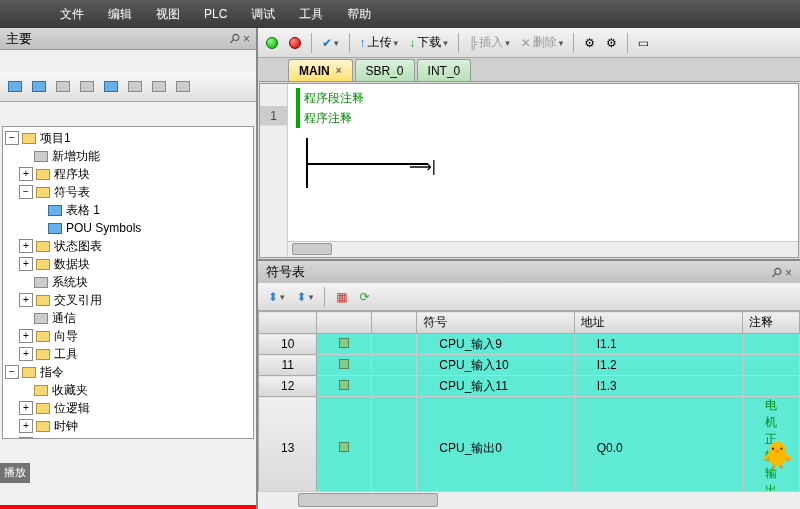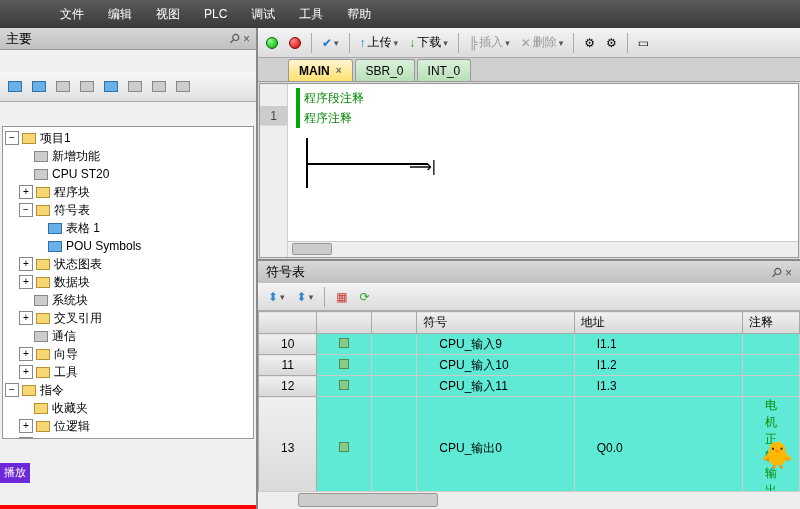--- a/index.html
+++ b/index.html
@@ -21,21 +21,21 @@
 .tree-row { display: flex; align-items: center; height: 18px; white-space: nowrap; cursor: default; }
 .tw { width: 14px; height: 14px; display: inline-flex; align-items: center; justify-content: center; border: 1px solid #888; background: #fff; font-size: 10px; line-height: 1; margin-right: 2px; }
 .tw-empty { width: 14px; display: inline-block; }
 .ticon { width: 16px; height: 14px; display: inline-flex; align-items: center; justify-content: center; margin-right: 3px; font-size: 11px; }
 .ic-folder { background: #f7d774; border: 1px solid #b89030; width: 14px; height: 11px; }
 .ic-blue { background: #6ab0e8; border: 1px solid #3070a8; width: 14px; height: 11px; }
 .ic-gray { background: #ccc; border: 1px solid #888; width: 14px; height: 11px; }
 .ic-green { background: #8c8; border: 1px solid #585; width: 14px; height: 11px; }
 .ind1 { padding-left: 14px; } .ind2 { padding-left: 28px; }
 
-.left-bottom { height: 20px; background: #6d28d9; color: #fff; padding: 2px 4px; font-size: 11px; width: 30px; text-align: right; }
+.left-bottom { height: 20px; background: #737373; color: #fff; padding: 2px 4px; font-size: 11px; width: 30px; text-align: right; }
 .redbar { height: 4px; background: #f00; }
 
 
 .right { flex: 1; display: flex; flex-direction: column; background: #ddd; }
 .toolbar { height: 30px; background: linear-gradient(#f4f4f4, #dcdcdc); border-bottom: 1px solid #aaa; display: flex; align-items: center; padding: 0 4px; gap: 3px; font-size: 12px; }
 .tb-sep { width: 1px; height: 20px; background: #aaa; margin: 0 3px; }
 .tb-btn { height: 22px; padding: 0 4px; display: flex; align-items: center; gap: 2px; border-radius: 2px; }
 .circ { width: 12px; height: 12px; border-radius: 50%; display: inline-block; }
 .c-grn { background: radial-gradient(circle at 30% 30%, #8f8, #0a0); border: 1px solid #060; }
 .c-red { background: radial-gradient(circle at 30% 30%, #f88, #c00); border: 1px solid #800; }
@@ -138,27 +138,20 @@
           </span>
           <span>项目1</span>
         </div>
       <div id="tree-items">
           <div class="tree-row ind1">
             <span class="tw-empty"></span>
             <span class="ticon">
               <span class="ic-gray"></span>
             </span>
             <span>新增功能</span>
-          </div>
-          <div class="tree-row ind1">
-            <span class="tw-empty"></span>
-            <span class="ticon">
-              <span class="ic-gray"></span>
-            </span>
-            <span>CPU ST20</span>
           </div>
           <div class="tree-row ind1">
             <span class="tw">+</span>
             <span class="ticon">
               <span class="ic-folder"></span>
             </span>
             <span>程序块</span>
           </div>
           <div class="tree-row ind1">
             <span class="tw">−</span>

